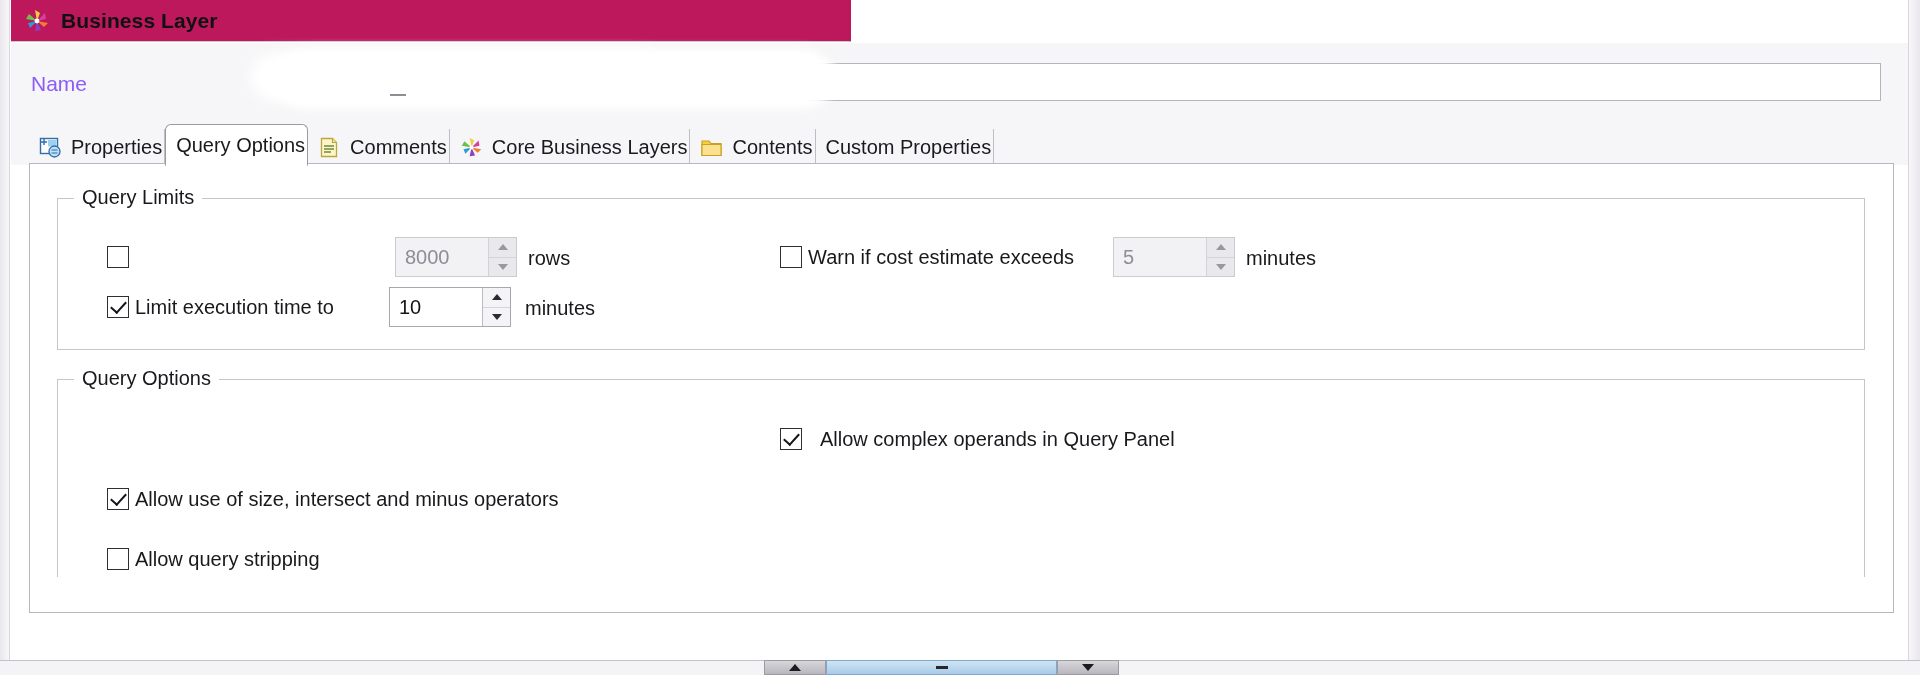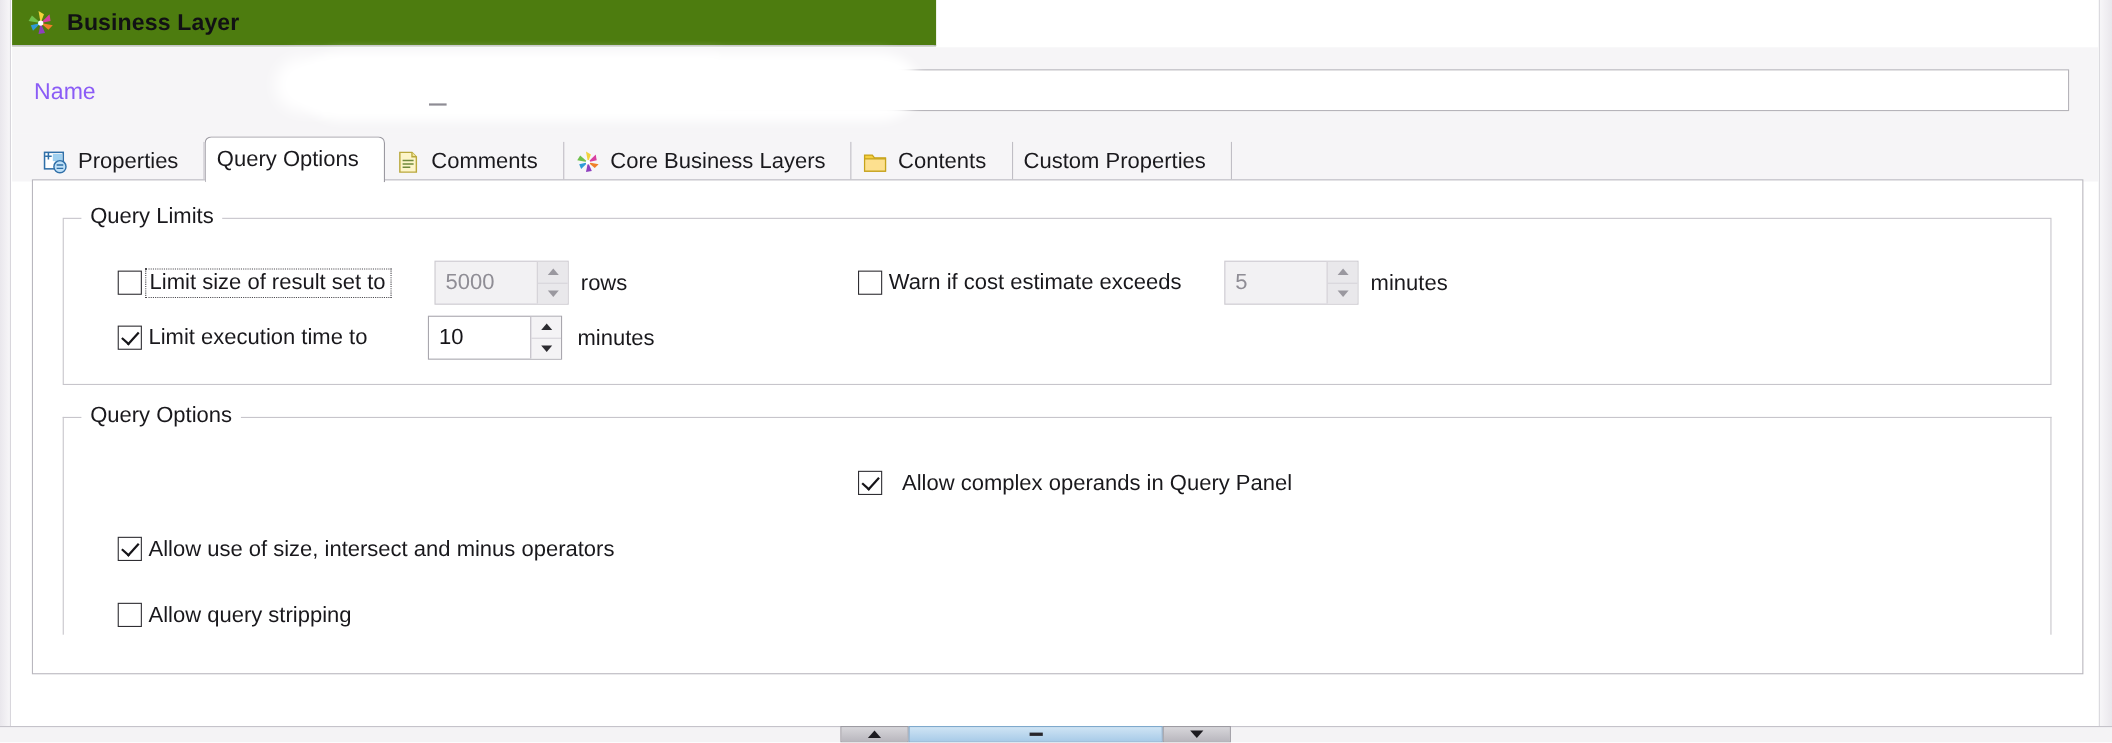--- a/index.html
+++ b/index.html
@@ -40,21 +40,21 @@
     border-left: 1px solid #d8d6dc;
     box-sizing: border-box;
   }
 
   
   .titlebar {
     position: absolute;
     left: 11px; top: 0;
     width: 840px;
     height: 42px;
-    background: #4d7c0f;
+    background: #be185d;
     display: flex;
     align-items: center;
     padding-left: 13px;
     box-sizing: border-box;
     border-bottom: 1px solid #bdbcc2;
   }
   .titlebar-title {
     font-size: 21px;
     font-weight: bold;
     color: #111114;
@@ -157,21 +157,21 @@
     left: 18px;
     top: 0px;
     display: flex;
     align-items: flex-end;
     height: 44px;
   }
   .tab {
     display: flex;
     align-items: center;
     height: 36px;
-    padding: 0 23px 0 10px;
+    padding: 0 2px 0 10px;
     font-size: 20px;
     color: #1a191d;
     white-space: nowrap;
     position: relative;
     box-sizing: border-box;
     border-right: 1px solid #c0bec5;
     background: transparent;
     cursor: default;
   }
   .tab.last { border-right: 1px solid #c0bec5; }
@@ -485,24 +485,23 @@
     </div>
   </div>
 
   <div class="panel">
 
     <div class="groupbox" id="gb-query-limits">
       <span class="gb-title">Query Limits</span>
 
       <div class="cb-row" style="left:49px; top:43px;">
         <span class="checkbox"></span>
-        <span class="cb-label focusring">Limit size of result set to</span>
       </div>
       <div class="spinner disabled" style="left:337px; top:38px;">
-        <span class="spin-value">5000</span>
+        <span class="spin-value">8000</span>
         <span class="spin-btns">
           <span class="spin-btn">
               <span class="arr-up"></span>
             </span>
           <span class="spin-btn">
               <span class="arr-dn"></span>
             </span>
         </span>
       </div>
       <span class="unit-label" style="left:470px; top:49px;">rows</span>

